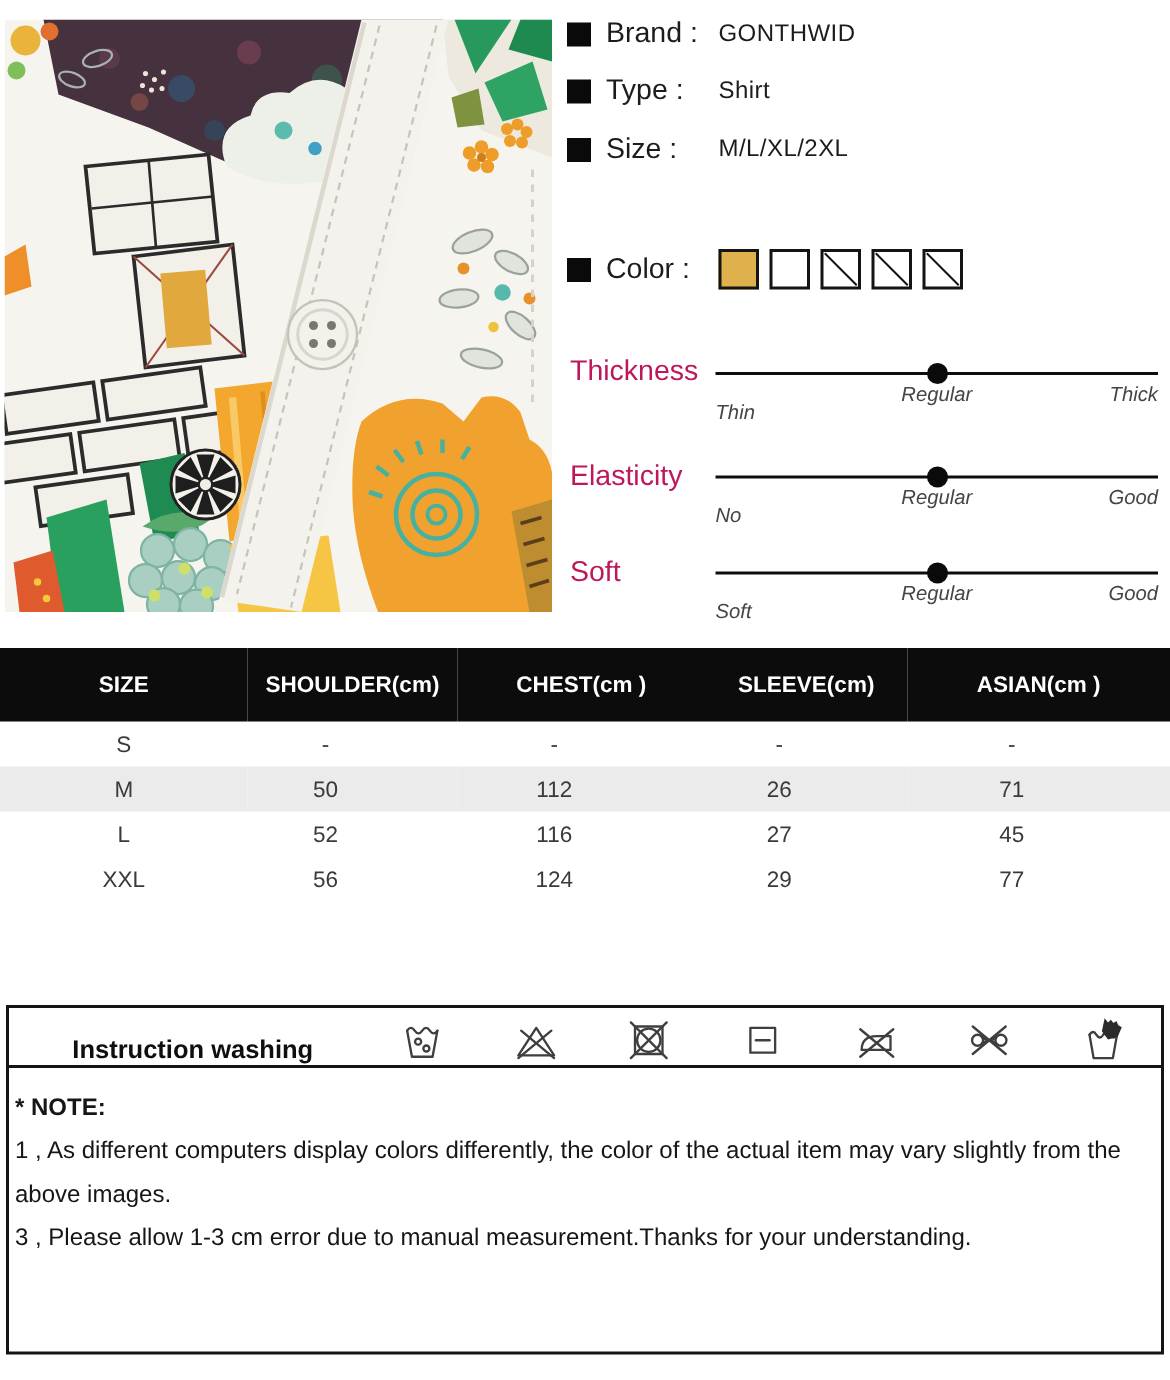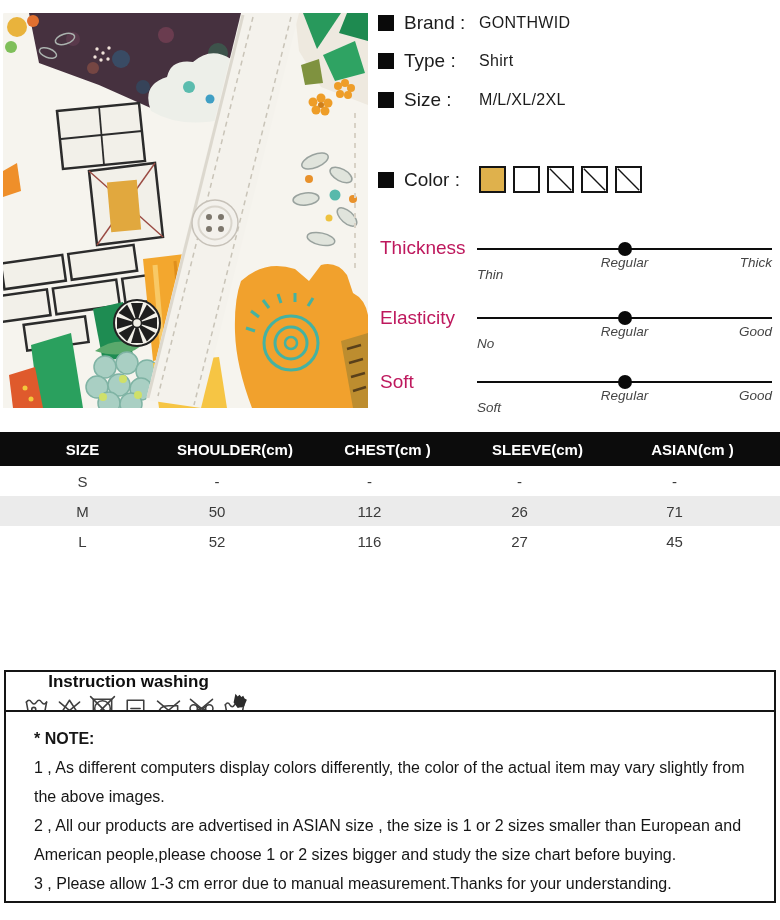--- a/index.html
+++ b/index.html
@@ -40,46 +40,46 @@
   .slider-ticks .tc { position:absolute; left:50%; top:0; transform:translateX(-50%); }
   .slider-ticks .tr { position:absolute; right:0; top:0; }
 
   
   .size-table {
     position:absolute; left:0; top:432px; width:780px;
     border-collapse:collapse; table-layout:fixed;
   }
   .size-table th {
     background:#0c0c0c; color:#fff; font-size:15px; font-weight:bold;
-    height:34px; text-align:center; padding:0;
+    height:49px; text-align:center; padding:0;
   }
   .size-table td {
     height:30px; font-size:15px; color:#3a3a3a; text-align:center; padding:0;
   }
   .size-table td:not(:first-child) { padding-right:36px; }
   .size-table tr.alt td { background:#ebebeb; }
 
   
   .wash-box {
     position:absolute; left:4px; top:670px; width:772px; height:42px;
     border:2px solid #151515; background:#fff;
-    display:flex; align-items:flex-start;flex-direction:column;
+    display:flex; align-items:flex-end;
   }
   .wash-label { width:245px; text-align:center; font-size:17px; font-weight:bold; color:#0f0f0f; }
   .wash-icons {
     flex:1; display:flex; align-items:center; justify-content:space-between;
     padding:0 22px 0 14px;
   }
   .wash-icon { width:33px; height:33px; }
   .wash-icon svg { width:100%; height:100%; display:block; }
 
   
   .note-box {
     position:absolute; left:4px; top:710px; width:772px; height:193px;
-    border:2px solid #151515; background:#fff; padding:12px 16px 0 28px;
+    border:2px solid #151515; background:#fff; padding:12px 16px 0 4px;
   }
   .note-title { font-size:16px; font-weight:bold; color:#0f0f0f; margin:0 0 7px 0; }
   .note-box p { margin:0; font-size:16px; color:#161616; line-height:29px; }
 </style>
 </head>
 <body>
 
 <div class="page">
 
   <div class="photo">
@@ -355,20 +355,27 @@
           <td>26</td>
           <td>71</td>
         </tr>
         <tr>
           <td>L</td>
           <td>52</td>
           <td>116</td>
           <td>27</td>
           <td>45</td>
         </tr>
+        <tr>
+          <td>XXL</td>
+          <td>56</td>
+          <td>124</td>
+          <td>29</td>
+          <td>77</td>
+        </tr>
       </tbody>
   </table>
 
   <div class="wash-box">
     <div class="wash-label">Instruction washing</div>
     <div class="wash-icons">
         <span class="wash-icon">
           <svg viewBox="0 0 36 36">
             <g fill="none" stroke="#3f3f3f" stroke-width="1.7" stroke-linecap="round" stroke-linejoin="round">
               <path d="M7 11 q2.8 -4 5.5 0 q2.8 4 5.5 0 q2.8 -4 5.5 0 q2.8 4 5.5 0"></path>
@@ -434,18 +441,17 @@
             <path d="M19 2 l2.5 3 2 -2 2 2.5 2 -1.5 1.5 3 2.5 1.5 -3 7 -7 2 -4.5 -6 z" fill="#2b2b2b"></path>
           </svg>
         </span>
       </div>
   </div>
 
   <div class="note-box">
     <p class="note-title">* NOTE:</p>
     <div>
         <p>1 , As different computers display colors differently, the color of the actual item may vary slightly from the above images.</p>
-        <p>2 , All our products are advertised in ASIAN size , the size is 1 or 2 sizes smaller than European and American people,please choose 1 or 2 sizes bigger and study the size chart before buying.</p>
         <p>3 , Please allow 1-3 cm error due to manual measurement.Thanks for your understanding.</p>
       </div>
   </div>
 
 </div>
 
 </body></html>

